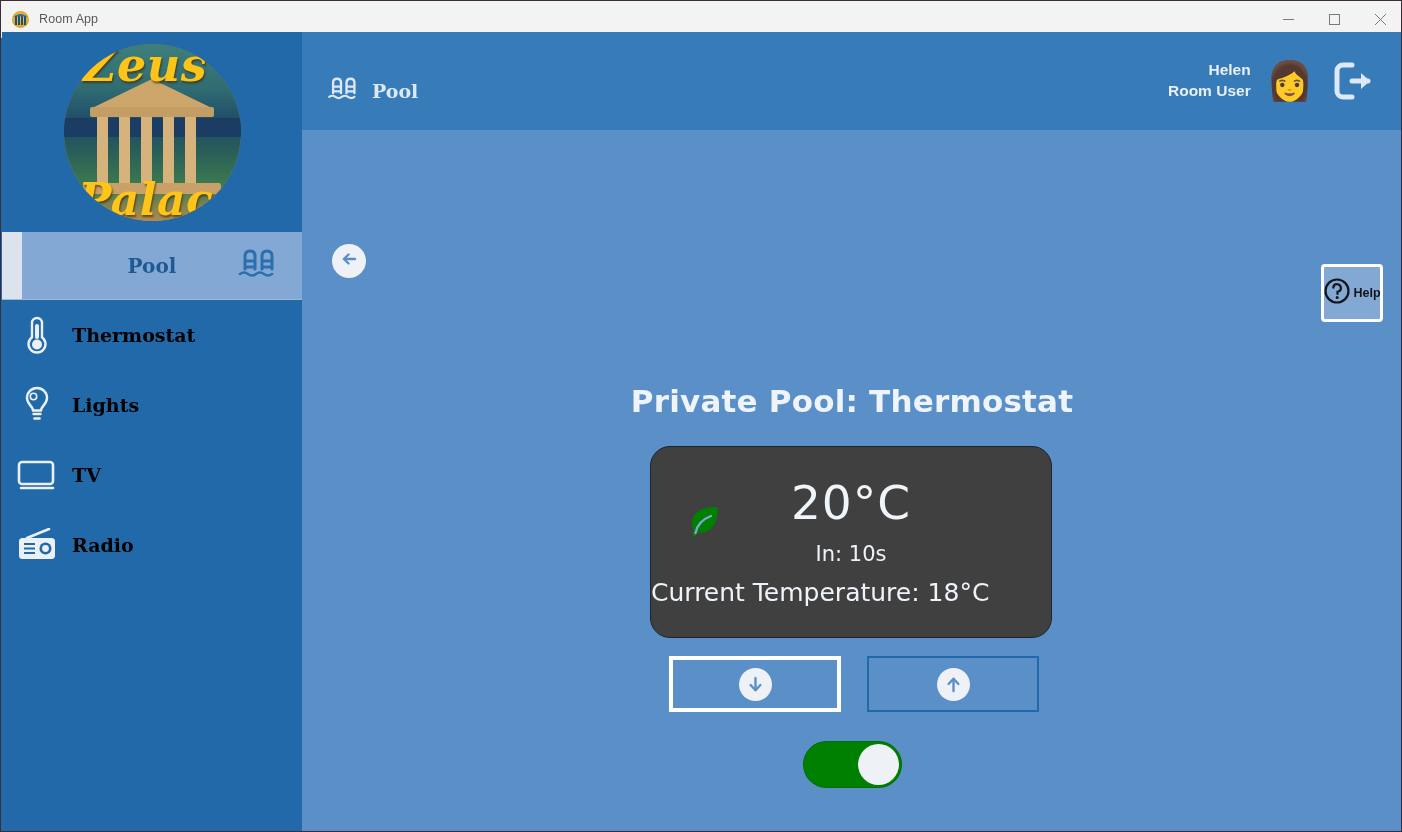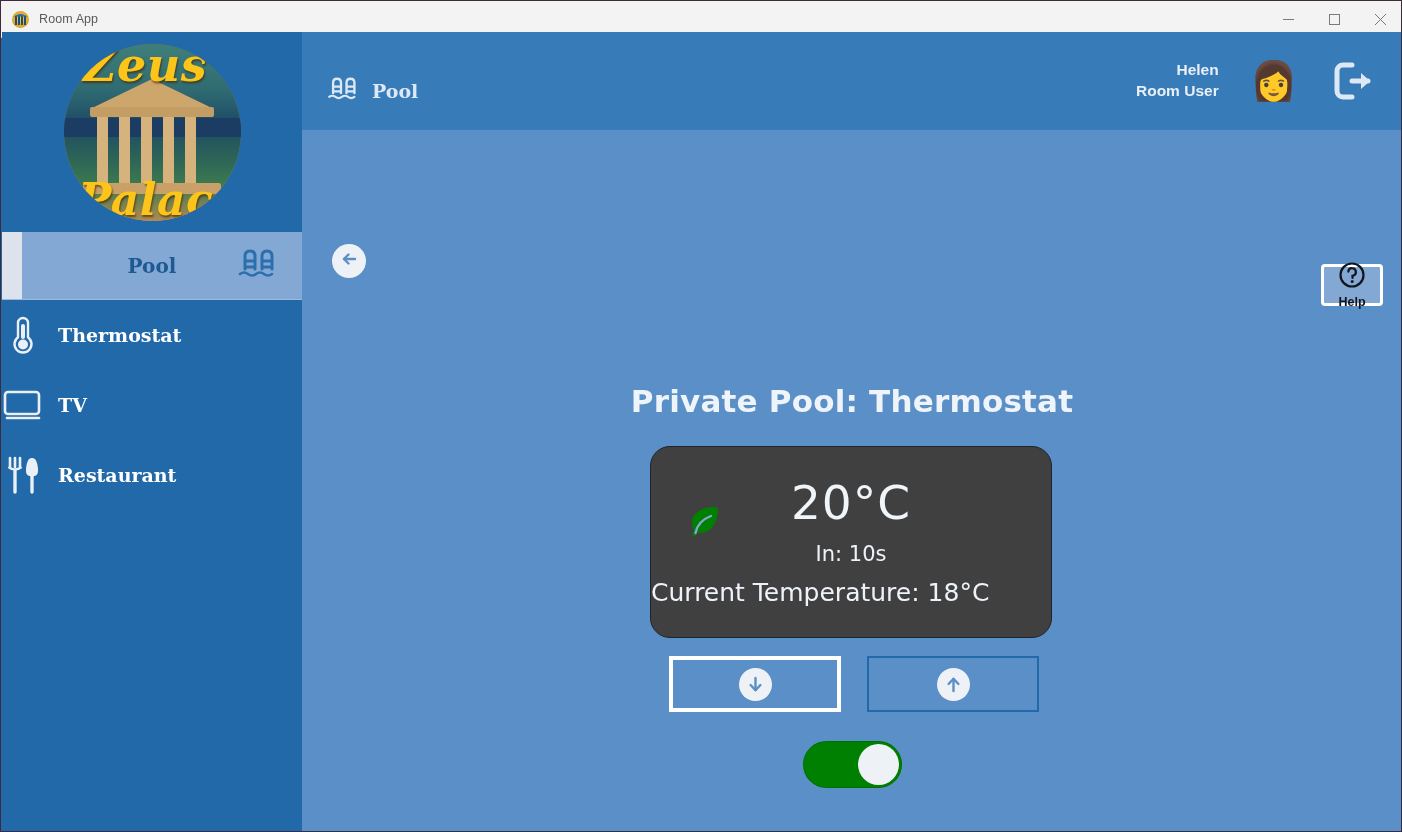--- a/index.html
+++ b/index.html
@@ -165,21 +165,22 @@
   .logo-text .l1 { font-size: 46px; margin-right: 14px; }
   .logo-text .l2 { font-size: 44px; margin-left: 16px; margin-top: 6px; }
 
   .nav { display: block; }
 
   .nav-item {
     position: relative;
     height: 70px;
     display: flex;
     align-items: center;
-    color: #ffffff;
+    padding-left: 14px;
+    color: #000000;
     font-family: "DejaVu Serif", serif;
     font-weight: bold;
     font-size: 19px;
   }
   .nav-item .label { margin-left: 14px; }
   .nav-item .nav-icon {
     width: 42px; height: 42px;
     display: flex; align-items: center; justify-content: center;
     flex: none;
   }
@@ -236,21 +237,21 @@
   .topbar-title {
     color: #dce8f4;
     font-family: "DejaVu Serif", serif;
     font-weight: bold;
     font-size: 19px;
   }
   .topbar-right {
     margin-left: auto;
     display: flex;
     align-items: center;
-    gap: 32px;
+    gap: 16px;
   }
   .user-name {
     text-align: right;
     color: #e9eff7;
     font-size: 15.5px;
     font-weight: bold;
     line-height: 1.35;
     font-family: "Liberation Sans", sans-serif;
   }
   .avatar { font-size: 38px; line-height: 1; }
@@ -266,26 +267,26 @@
     left: 30px; top: 114px;
     width: 34px; height: 34px;
     border-radius: 50%;
     background: #eef2f7;
     display: flex; align-items: center; justify-content: center;
   }
 
   .help-btn {
     position: absolute;
     right: 19px; top: 134px;
-    width: 62px; height: 42px;
+    width: 62px; height: 58px;
     background: #84a8d4;
     border: 3px solid #ffffff;
     border-radius: 4px;
     display: flex;
-    flex-direction: column;
+    flex-direction: row;
     align-items: center;
     justify-content: center;
     gap: 2px;
   }
   .help-label {
     font-size: 12.5px;
     font-weight: bold;
     color: #10151b;
     font-family: "Liberation Sans", sans-serif;
   }
@@ -450,44 +451,55 @@
         <span class="nav-icon">
           <svg width="26" height="40" viewBox="0 0 26 40">
             <path d="M13 3 a5 5 0 0 1 5 5 v14.2 a8.5 8.5 0 1 1 -10 0 V8 a5 5 0 0 1 5-5 z" fill="none" stroke="#eaf0f6" stroke-width="2.4"></path>
             <rect x="11" y="9" width="4" height="15" rx="2" fill="#eaf0f6"></rect>
             <circle cx="13" cy="29.5" r="5" fill="#eaf0f6"></circle>
           </svg>
         </span>
         <span class="label">Thermostat</span>
       </div>
 
+      <div class="nav-item">
+        <span class="nav-icon">
+          <svg width="30" height="40" viewBox="0 0 30 40">
+            <path d="M15 3 a10 10 0 0 1 10 10 c0 5-4 7.5-5.5 10.5 l-.5 2 h-8 l-.5-2 C9 20.5 5 18 5 13 A10 10 0 0 1 15 3z" fill="none" stroke="#eaf0f6" stroke-width="2.4"></path>
+            <path d="M11.5 29 h7" stroke="#eaf0f6" stroke-width="2.4" stroke-linecap="round"></path>
+            <path d="M12.5 33.5 h5" stroke="#eaf0f6" stroke-width="2.6" stroke-linecap="round"></path>
+            <circle cx="11.5" cy="11.5" r="3.2" fill="none" stroke="#eaf0f6" stroke-width="1.6"></circle>
+          </svg>
+        </span>
+        <span class="label">Lights</span>
+      </div>
 
       <div class="nav-item">
         <span class="nav-icon">
           <svg width="40" height="32" viewBox="0 0 40 32">
             <rect x="2" y="3" width="34" height="22" rx="3" fill="none" stroke="#eaf0f6" stroke-width="2.6"></rect>
             <path d="M4 29 h32" stroke="#eaf0f6" stroke-width="2.6" stroke-linecap="round"></path>
           </svg>
         </span>
         <span class="label">TV</span>
       </div>
 
-
       <div class="nav-item">
         <span class="nav-icon">
-          <svg width="36" height="40" viewBox="0 0 36 40">
-            <path d="M5 3 v9 M10 3 v9 M15 3 v9" stroke="#eaf0f6" stroke-width="2.6" stroke-linecap="round"></path>
-            <path d="M3.5 12 q6.5 5 13 0" fill="none" stroke="#eaf0f6" stroke-width="2.6"></path>
-            <path d="M10 16 v21" stroke="#eaf0f6" stroke-width="3.4" stroke-linecap="round"></path>
-            <path d="M27 3 c5 0 6 8 6 13 c0 4-2.5 5-4 5 h-4 c-1.5 0-4-1-4-5 C21 11 22 3 27 3z" fill="#eaf0f6"></path>
-            <path d="M27 20 v17" stroke="#eaf0f6" stroke-width="3.4" stroke-linecap="round"></path>
-          </svg>
-        </span>
-        <span class="label">Restaurant</span>
-      </div>
+          <svg width="40" height="34" viewBox="0 0 40 34">
+            <path d="M10 10 L32 1" stroke="#eaf0f6" stroke-width="2.6" stroke-linecap="round"></path>
+            <rect x="2" y="10" width="36" height="21" rx="3.5" fill="#eaf0f6"></rect>
+            <circle cx="28.5" cy="20.5" r="6" fill="#2169a8"></circle>
+            <circle cx="28.5" cy="20.5" r="3.4" fill="#eaf0f6"></circle>
+            <path d="M7 16 h11 M7 20.5 h11 M7 25 h11" stroke="#2169a8" stroke-width="2"></path>
+          </svg>
+        </span>
+        <span class="label">Radio</span>
+      </div>
+
 
     </div>
   </div>
 
   <div class="main">
 
     <div class="topbar">
       <div class="topbar-left">
         <span>
           <svg width="30" height="28" viewBox="0 0 38 34">

